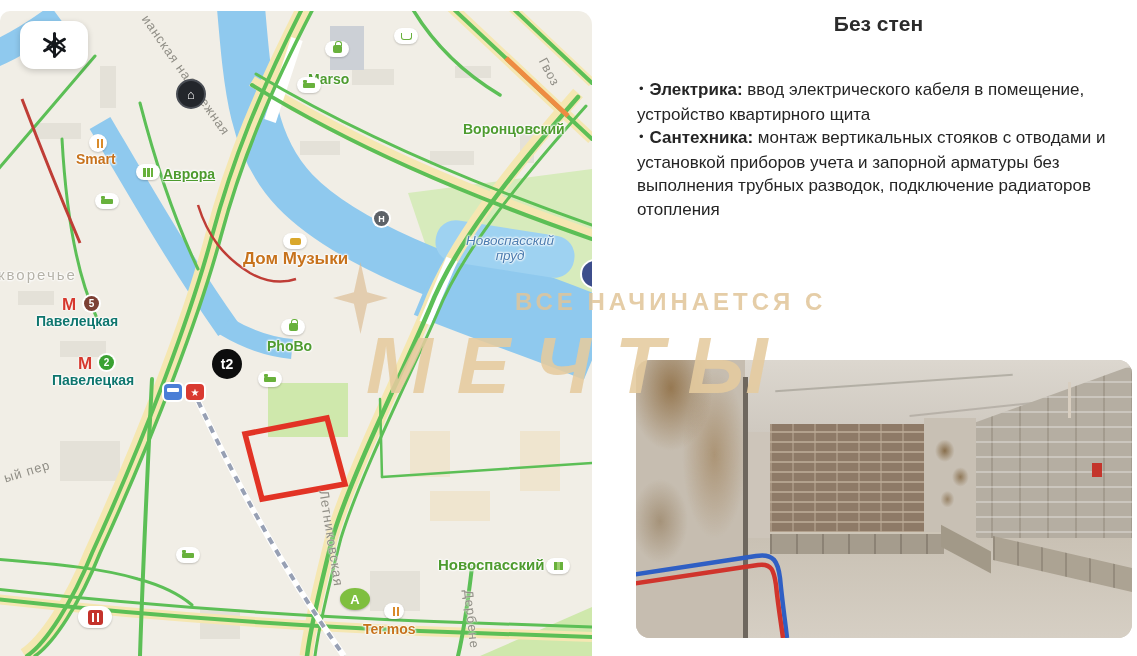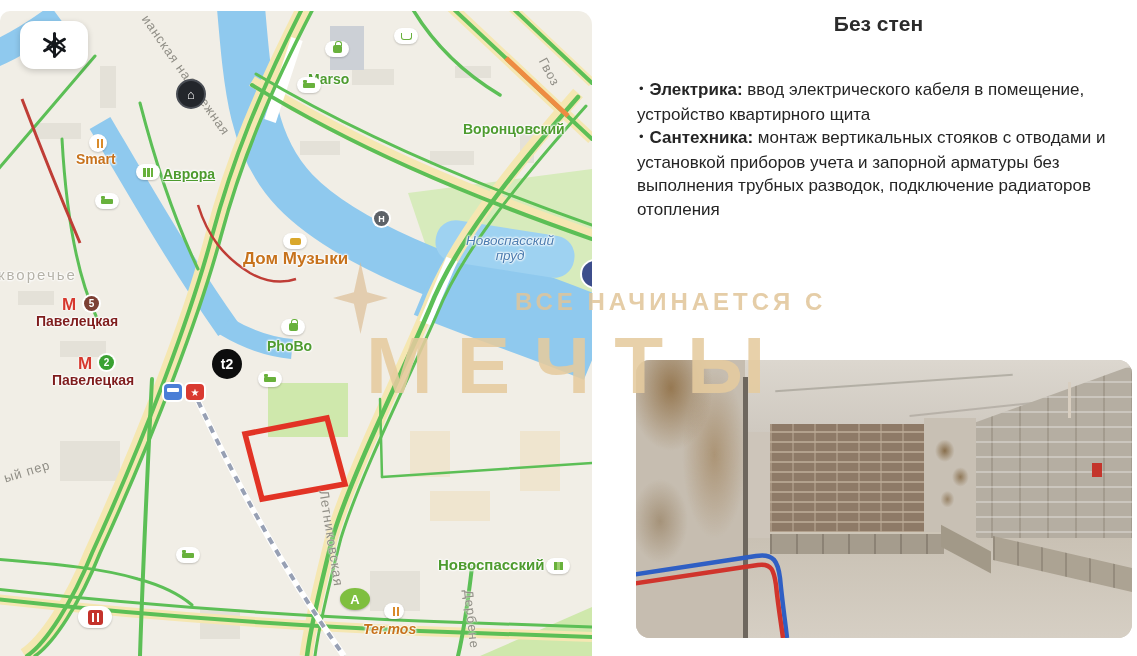--- a/index.html
+++ b/index.html
@@ -5,21 +5,21 @@
   html,body{margin:0;padding:0;}
   body{width:1137px;height:656px;position:relative;background:#fff;
        font-family:"Liberation Sans",sans-serif;overflow:hidden;}
 
   
   .map{position:absolute;left:0;top:11px;width:592px;height:645px;background:#f1eee6;
        border-radius:10px 14px 0 0;overflow:hidden;}
   .map svg{position:absolute;left:0;top:0;}
   .mlabel{position:absolute;font-weight:bold;white-space:nowrap;font-size:14px;
           text-shadow:1px 0 2px #fff,-1px 0 2px #fff,0 1px 2px #fff,0 -1px 2px #fff;}
-  .green{color:#4e9b2f}.orange{color:#c7721c}.navy{color:#7f1d1d}
+  .green{color:#4e9b2f}.orange{color:#c7721c}.navy{color:#0f766e}
   .water-label{color:#4b7cb0;font-style:italic;font-weight:normal;font-size:13.5px;text-align:center;}
   .faint{color:#b5b2a8;font-weight:normal;font-size:15px;letter-spacing:2px;}
   .street{position:absolute;color:#908e86;font-size:13px;white-space:nowrap;
           transform-origin:left top;letter-spacing:1px;
           text-shadow:0 0 2px #f1eee6,0 0 2px #f1eee6;}
   .poi{position:absolute;background:#fff;display:flex;align-items:center;justify-content:center;
        box-shadow:0 1px 2px rgba(0,0,0,.2);}
   .oval{width:24px;height:16px;border-radius:8px;}
   .circ{width:18px;height:18px;border-radius:50%;}
   
@@ -109,21 +109,21 @@
     background-image:repeating-linear-gradient(90deg,rgba(80,70,60,.25) 0 2px,transparent 2px 24px);}
   .red-box{left:92%;top:37%;width:10px;height:14px;background:#c4352c;}
   .thin-pipe{left:87%;top:8%;width:3px;height:36px;background:#d8cec0;}
 
   
   .wm{position:absolute;pointer-events:none;z-index:60;font-weight:bold;white-space:nowrap;}
   .wm-star{position:absolute;z-index:60;pointer-events:none;left:333px;top:262px;width:55px;height:72px;
     background:rgba(219,184,138,.6);
     clip-path:polygon(50% 0,62% 42%,100% 50%,62% 58%,50% 100%,38% 58%,0 50%,38% 42%);}
   .wm1{left:515px;top:288px;font-size:24px;letter-spacing:4px;color:rgba(224,196,152,.85);}
-  .wm2{left:366px;top:326px;font-size:80px;letter-spacing:24px;color:rgba(229,203,158,.88);line-height:80px;}
+  .wm2{left:366px;top:326px;font-size:80px;letter-spacing:24px;color:rgba(229,203,158,.88);line-height:80px;font-style:italic;}
 </style>
 </head>
 <body>
 
 <div class="map">
   <svg width="592" height="645" viewBox="0 0 592 645">
 
     <g>
       <polygon points="408,182 592,158 592,310 452,312" fill="#d7ebbc"></polygon>
       <rect x="268" y="372" width="80" height="54" fill="#cfe8ac"></rect>
@@ -217,21 +217,21 @@
   <div class="mlabel green" style="left:463px;top:110px;">Воронцовский</div>
   <div class="mlabel orange" style="left:76px;top:140px;">Smart</div>
   <div class="mlabel green" style="left:163px;top:155px;text-decoration:underline;">Аврора</div>
   <div class="mlabel orange" style="left:243px;top:238px;font-size:17px;">Дом Музыки</div>
   <div class="mlabel water-label" style="left:455px;top:222px;width:110px;">
     <div>Новоспасский</div>
     <div>пруд</div>
   </div>
   <div class="mlabel faint" style="left:-2px;top:255px;">кворечье</div>
   <div class="mlabel green" style="left:267px;top:327px;">PhoBo</div>
-  <div class="mlabel orange" style="left:363px;top:610px;font-style:italic;">Ter.mos</div>
+  <div class="mlabel orange" style="left:363px;top:610px;">Ter.mos</div>
   <div class="mlabel green" style="left:438px;top:545px;font-size:15px;">Новоспасский</div>
 
   <div class="metro-m" style="left:62px;top:284px;">М</div>
   <div class="line-badge" style="left:84px;top:285px;background:#7c4034;">5</div>
   <div class="mlabel navy" style="left:36px;top:302px;">Павелецкая</div>
 
   <div class="metro-m" style="left:78px;top:343px;">М</div>
   <div class="line-badge" style="left:99px;top:344px;background:#3aa132;">2</div>
   <div class="mlabel navy" style="left:52px;top:361px;">Павелецкая</div>
 

